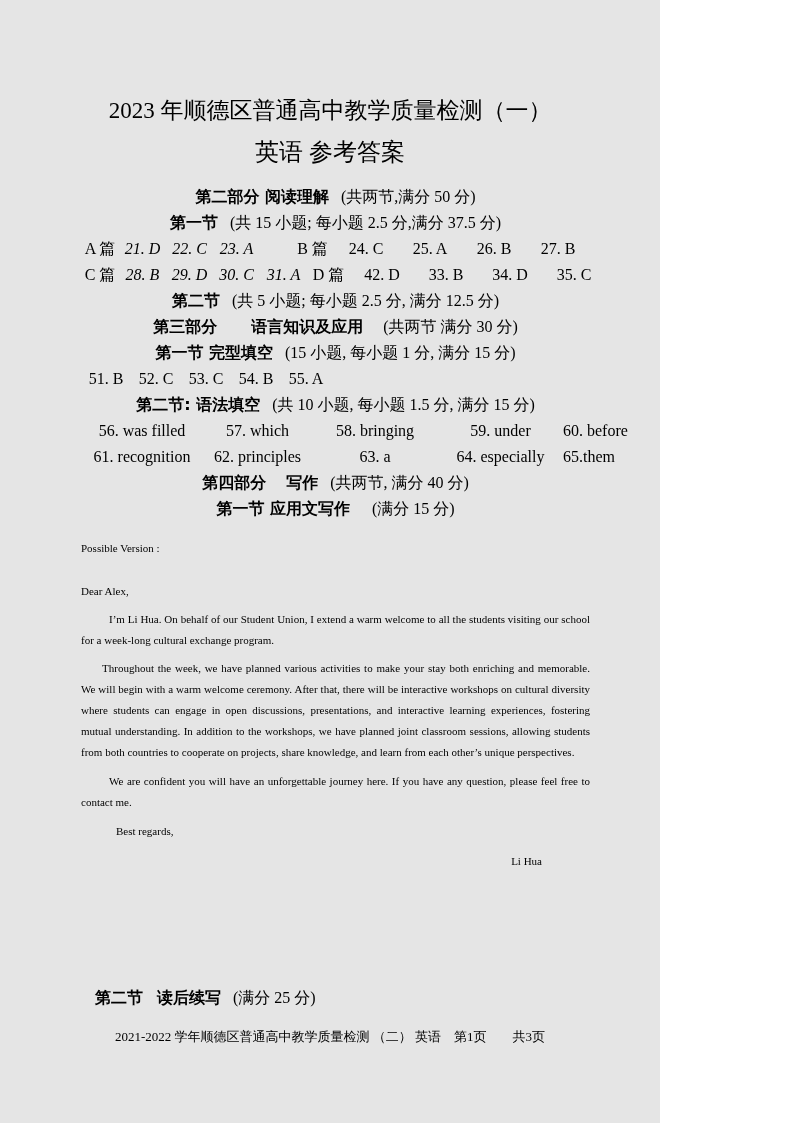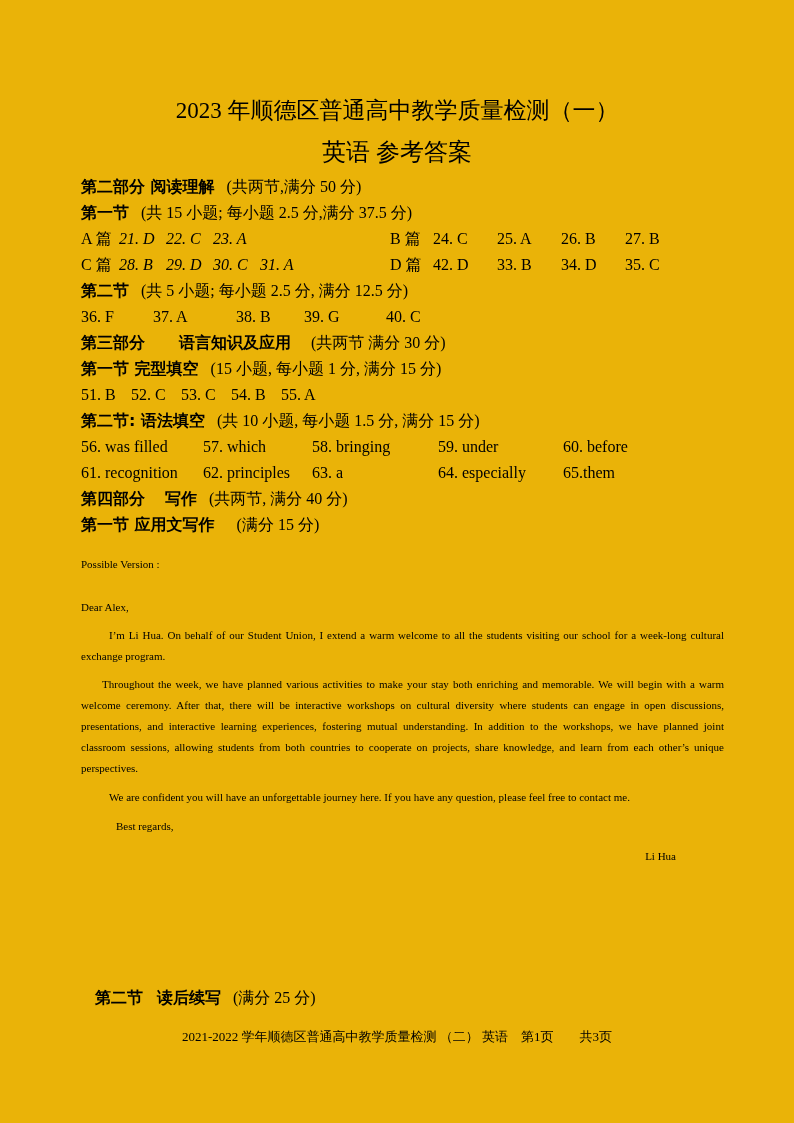--- a/index.html
+++ b/index.html
@@ -1,38 +1,38 @@
 <!DOCTYPE html>
 <html><head>
 <meta charset="utf-8">
 <style>
   html,body { margin:0; padding:0; background:#fff; }
   .page {
     position:relative;
-    width:794px; height:1123px;
-    background:#eab308;
+    width:660px; height:1123px;
+    background:#e5e5e5;
     color:#000;
     font-family:"Liberation Serif","DejaVu Serif",serif;
     overflow:hidden;
   }
   .doc-title {
     padding-top:96px;
     text-align:center;
     font-size:23px;
     line-height:30px;
     white-space:nowrap;
   }
   .doc-subtitle {
     margin-top:13px;
     text-align:center;
     font-size:24px;
     line-height:26px;
   }
   .content { margin:0 70px 0 81px; }
-  .anskey { margin-top:9px; font-size:16px; }
+  .anskey { margin-top:19px; font-size:16px;text-align:center; }
   .line { line-height:26px; white-space:nowrap; }
   .hb {
     font-family:"DejaVu Sans","Liberation Sans",sans-serif;
     font-weight:bold;
     font-size:16px;
   }
   .note { margin-left:8px; }
   .ml16 { margin-left:16px; }
   .ml30 { margin-left:30px; }
   .ml18 { margin-left:18px; }
@@ -132,27 +132,20 @@
           <span class="ansr">34. D</span>
           <span class="ansr">35. C</span>
         </div>
       </div>
 
       <div class="line">
         <span class="hb">第二节</span>
         <span class="note">(共 5 小题; 每小题 2.5 分, 满分 12.5 分)</span>
       </div>
 
-      <div class="line row5">
-        <span>36. F</span>
-        <span>37. A</span>
-        <span>38. B</span>
-        <span>39. G</span>
-        <span>40. C</span>
-      </div>
 
       <div class="line">
         <span class="hb">第三部分</span>
         <span class="hb ml30">语言知识及应用</span>
         <span class="note ml16">(共两节 满分 30 分)</span>
       </div>
 
       <div class="line">
         <span class="hb">第一节 完型填空</span>
         <span class="note">(15 小题, 每小题 1 分, 满分 15 分)</span>

